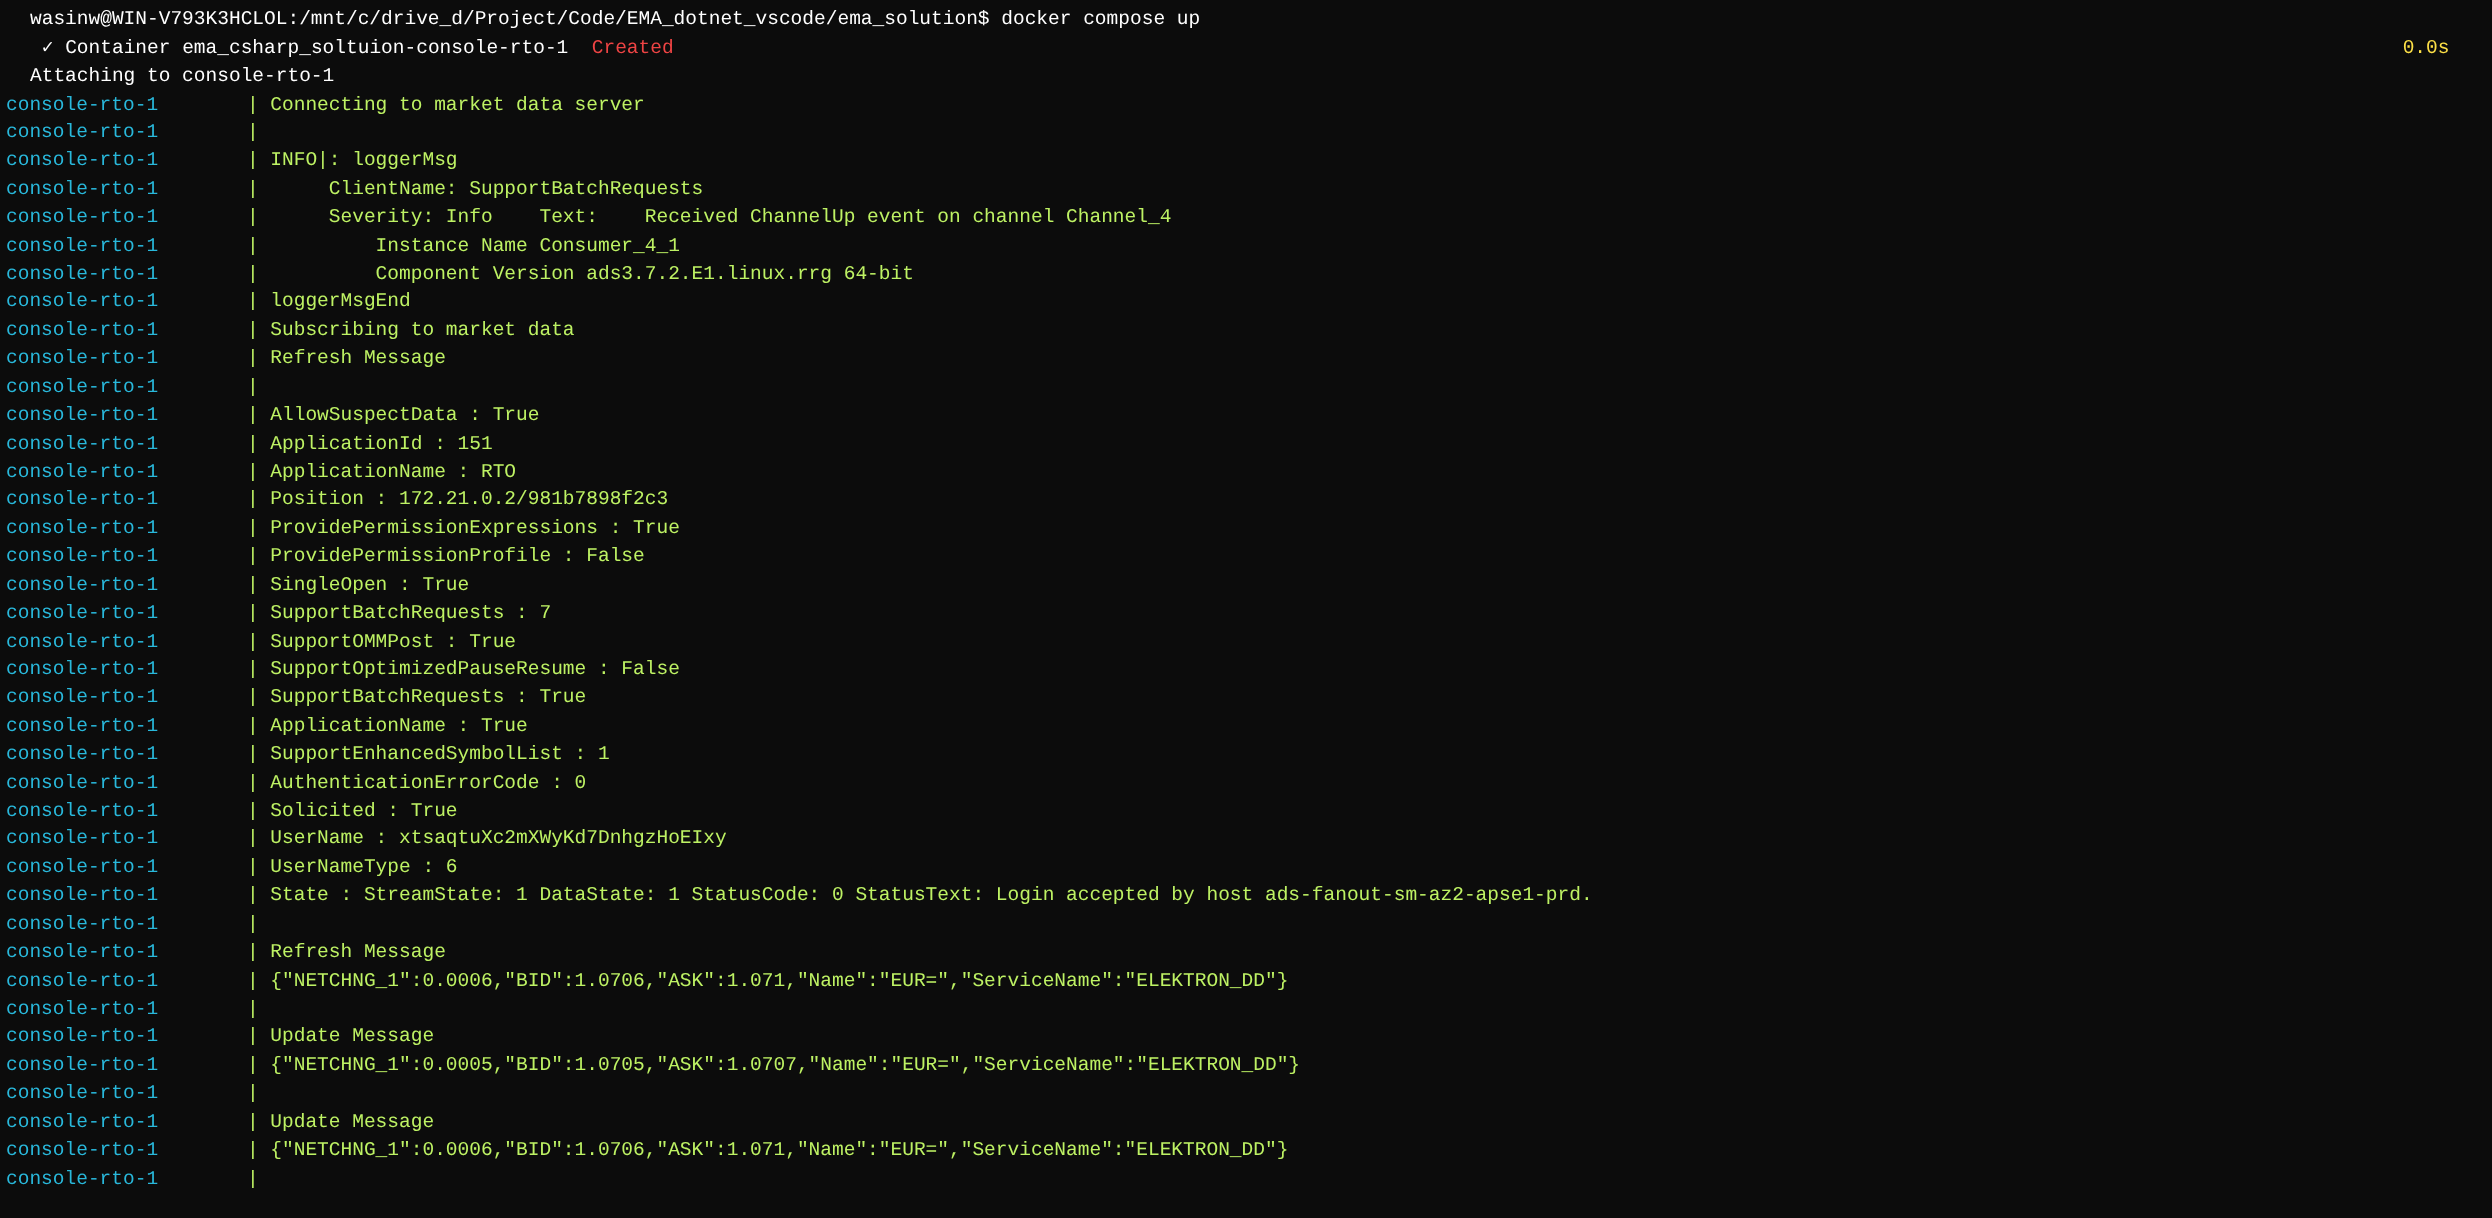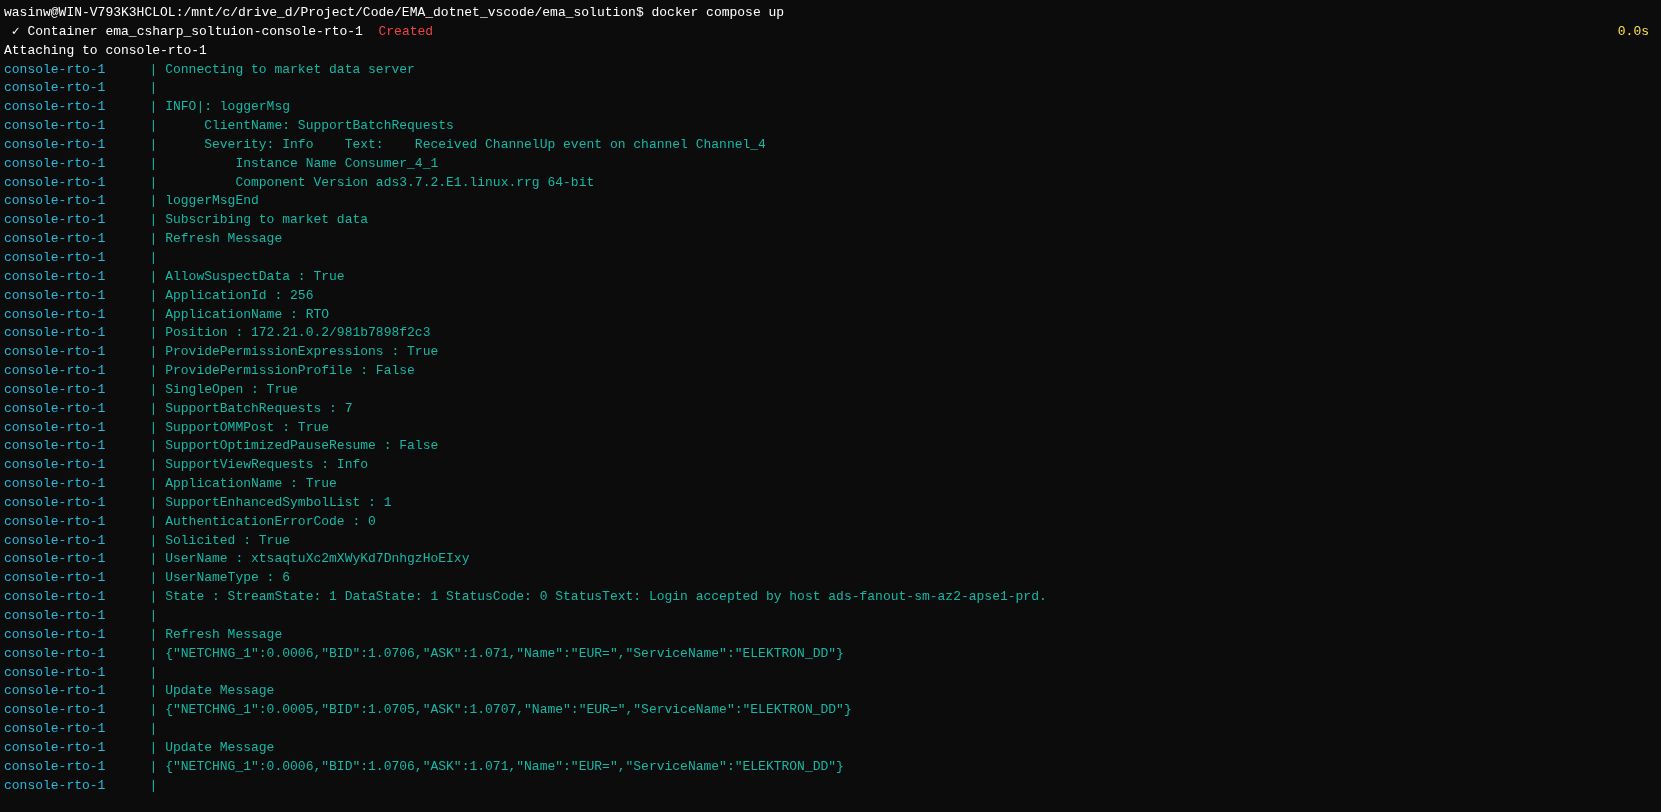--- a/index.html
+++ b/index.html
@@ -23,48 +23,49 @@
       width: 100%;
       min-height: 812px;
       background-color: #0c0c0c;
       padding: 4px 0;
     }
 
     .line {
       display: flex;
       white-space: pre;
       padding: 0 4px;
+      gap: 15px;
     }
 
     .line-prefix {
       color: #23d18b;
       min-width: 130px;
       flex-shrink: 0;
     }
 
     .line-content {
-      color: #14b8a6;
+      color: #bef264;
       flex: 1;
     }
 
     .color-green {
       color: #ef4444;
     }
 
     .color-cyan {
       color: #29b8db;
     }
 
     .color-white {
       color: #ffffff;
     }
 
     .top-line {
       display: flex;
-      padding: 0 4px;
+      padding: 0 20px;
       white-space: pre;
       justify-content: flex-end;
     }
 
     .timestamp-right {
       color: #fde047;
       margin-left: auto;
       padding-right: 8px;
     }
   </style>
@@ -142,21 +143,21 @@
     <span class="line-content">  |</span>
   </div>
 
   <div class="line">
     <span class="line-prefix color-cyan">console-rto-1</span>
     <span class="line-content">  | AllowSuspectData : True</span>
   </div>
 
   <div class="line">
     <span class="line-prefix color-cyan">console-rto-1</span>
-    <span class="line-content">  | ApplicationId : 256</span>
+    <span class="line-content">  | ApplicationId : 151</span>
   </div>
 
   <div class="line">
     <span class="line-prefix color-cyan">console-rto-1</span>
     <span class="line-content">  | ApplicationName : RTO</span>
   </div>
 
   <div class="line">
     <span class="line-prefix color-cyan">console-rto-1</span>
     <span class="line-content">  | Position : 172.21.0.2/981b7898f2c3</span>
@@ -187,21 +188,21 @@
     <span class="line-content">  | SupportOMMPost : True</span>
   </div>
 
   <div class="line">
     <span class="line-prefix color-cyan">console-rto-1</span>
     <span class="line-content">  | SupportOptimizedPauseResume : False</span>
   </div>
 
   <div class="line">
     <span class="line-prefix color-cyan">console-rto-1</span>
-    <span class="line-content">  | SupportViewRequests : Info</span>
+    <span class="line-content">  | SupportBatchRequests : True</span>
   </div>
 
   <div class="line">
     <span class="line-prefix color-cyan">console-rto-1</span>
     <span class="line-content">  | ApplicationName : True</span>
   </div>
 
   <div class="line">
     <span class="line-prefix color-cyan">console-rto-1</span>
     <span class="line-content">  | SupportEnhancedSymbolList : 1</span>

